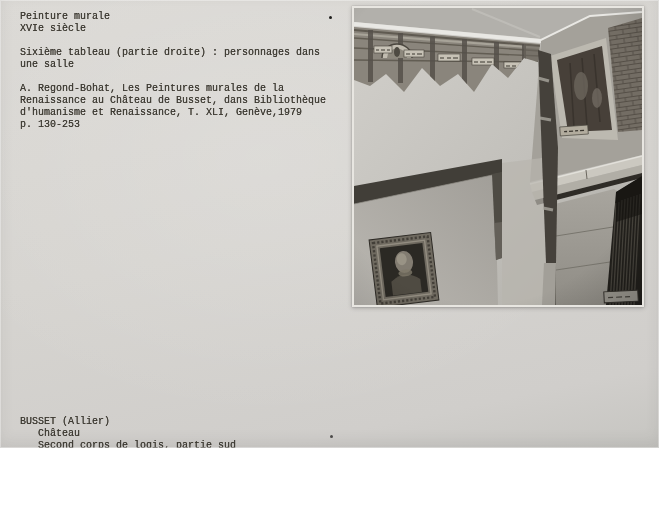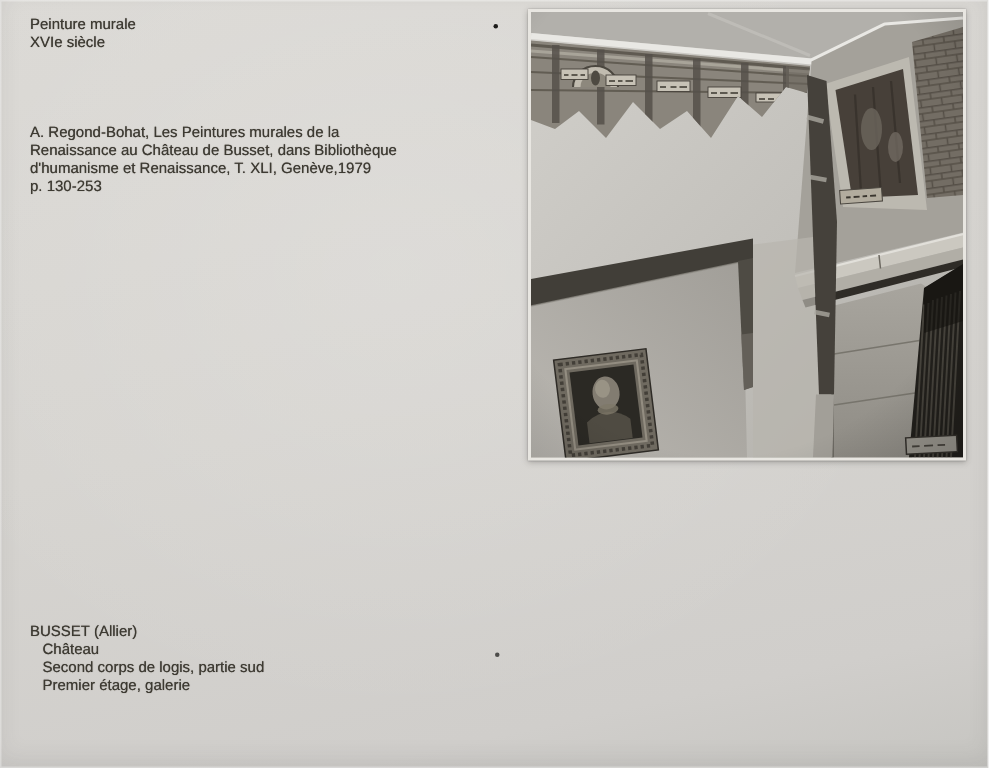--- a/index.html
+++ b/index.html
@@ -1,24 +1,24 @@
 <!DOCTYPE html>
 <html><head>
 <meta charset="utf-8">
 <style>
   html, body { margin: 0; padding: 0; }
   .stage {
     position: relative;
     width: 659px;
-    height: 512px;
+    height: 448px;
     overflow: hidden;
     background:
       radial-gradient(ellipse at 40% 35%, rgba(255,255,255,0.14), rgba(255,255,255,0) 65%),
       linear-gradient(168deg, #dbd9d5 0%, #d6d4d0 50%, #d0cecb 86%, #c6c5c1 100%);
-    font-family: Liberation Sans, sans-serif;
+    font-family: Liberation Mono, monospace;
   }
   .stage::after {
     content: "";
     position: absolute; inset: 0;
     pointer-events: none;
     box-shadow: inset 0 0 0 1px rgba(255,255,255,0.35), inset 0 -6px 14px rgba(70,68,64,0.10);
   }
   .tb {
     position: absolute;
     white-space: pre;
@@ -47,20 +47,22 @@
   .speck-1 { left: 329px; top: 16px;  width: 3px; height: 3px; background: #1d1c1a; }
   .speck-2 { left: 330px; top: 435px; width: 3px; height: 3px; background: #2c2b29; opacity: .8; }
 </style>
 </head>
 <body>
 
 <div class="stage">
 
   <div class="tb tb-title">Peinture murale
 XVIe siècle</div>
+  <div class="tb tb-subject">Sixième tableau (partie droite) : personnages dans
+une salle</div>
   <div class="tb tb-ref">A. Regond-Bohat, Les Peintures murales de la
 Renaissance au Château de Busset, dans Bibliothèque
 d'humanisme et Renaissance, T. XLI, Genève,1979
 p. 130-253</div>
 
   <figure class="photo">
     <svg viewBox="0 0 288 297" preserveAspectRatio="none" role="img">
       <defs>
         <linearGradient id="wallG" x1="0" y1="0" x2="1" y2="1">
           <stop offset="0" stop-color="#d2d0cb"></stop>

